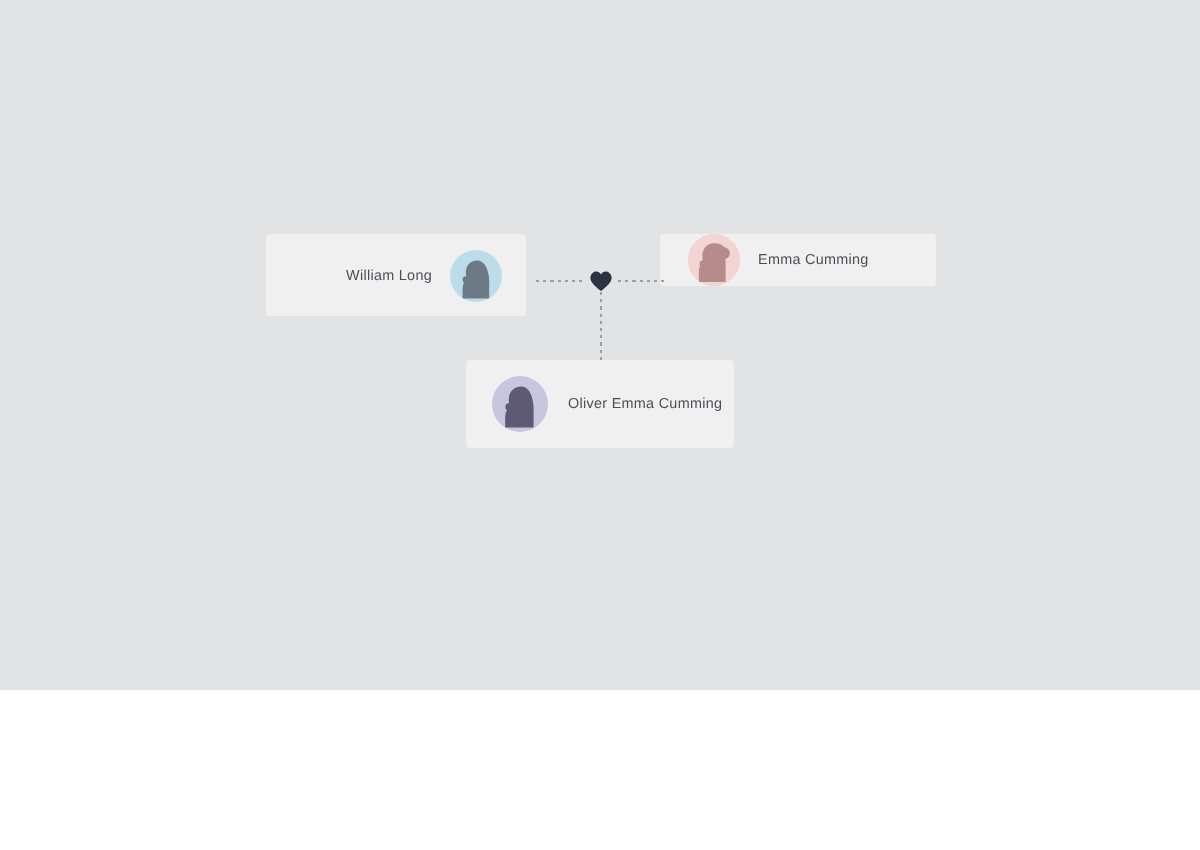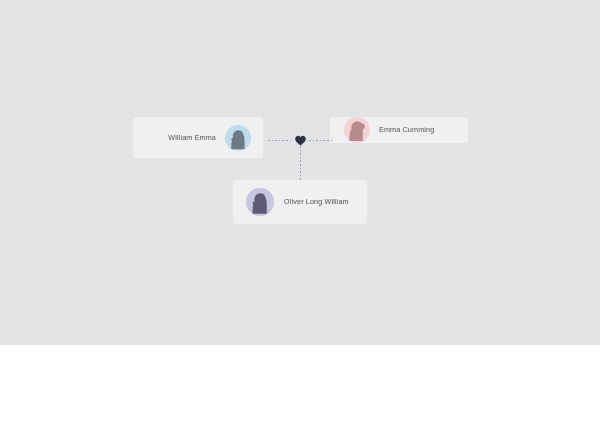--- a/index.html
+++ b/index.html
@@ -149,21 +149,21 @@
   }
 </style>
 </head>
 <body>
 
 <div class="ad">
 
   <div class="stage">
 
     <div class="card card-father">
-      <span class="person-name">William Emma</span>
+      <span class="person-name">William Long</span>
       <span class="avatar avatar-father">
         <svg viewBox="0 0 26 26" xmlns="http://www.w3.org/2000/svg">
           <path d="M13.6 5.2c-3.5 0-5.7 2.6-5.7 5.9 0 1.6 0.3 2.7 0.1 3.6-0.2 0.9-1.1 1.6-1.4 2.6-0.4 1.2-0.3 2.7-0.3 4.2 0 0.9 0 1.9 0 2.8l13.3 0c0-2.6 0-5.3 0-7.9 0-1.5-0.1-3.1-0.4-4.4C18.5 8.6 16.9 5.2 13.6 5.2z" fill="#6d7a85"></path>
           <path d="M8 13.1c-0.9-0.2-1.6 0.5-1.7 1.4-0.1 1 0.4 1.9 1.2 2.2 0.4 0.2 0.9 0.1 1.1-0.3z" fill="#6d7a85"></path>
         </svg>
       </span>
     </div>
 
     <div class="card card-mother">
       <span class="avatar avatar-mother">
@@ -184,21 +184,21 @@
       </svg>
     </div>
 
     <div class="card card-child">
       <span class="avatar avatar-child">
         <svg viewBox="0 0 28 28" xmlns="http://www.w3.org/2000/svg">
           <path d="M14.6 5.2c-3.8 0-6.2 2.8-6.2 6.4 0 1.7 0.3 2.9 0.1 3.8-0.2 1-1.2 1.8-1.6 2.9-0.4 1.3-0.3 3-0.3 4.6 0 0.9 0 1.9 0 2.8l14.2 0c0-2.8 0-5.7 0-8.5 0-1.6-0.1-3.3-0.4-4.7C19.8 8.8 18.1 5.2 14.6 5.2z" fill="#5f5a74"></path>
           <path d="M8.5 13.6c-1-0.2-1.7 0.6-1.8 1.5-0.1 1.1 0.4 2 1.3 2.4 0.4 0.2 0.9 0.1 1.1-0.3z" fill="#5f5a74"></path>
         </svg>
       </span>
-      <span class="person-name">Oliver Long William</span>
+      <span class="person-name">Oliver Emma Cumming</span>
     </div>
 
   </div>
 
   <div class="footer">
     
 
     
   </div>
 

